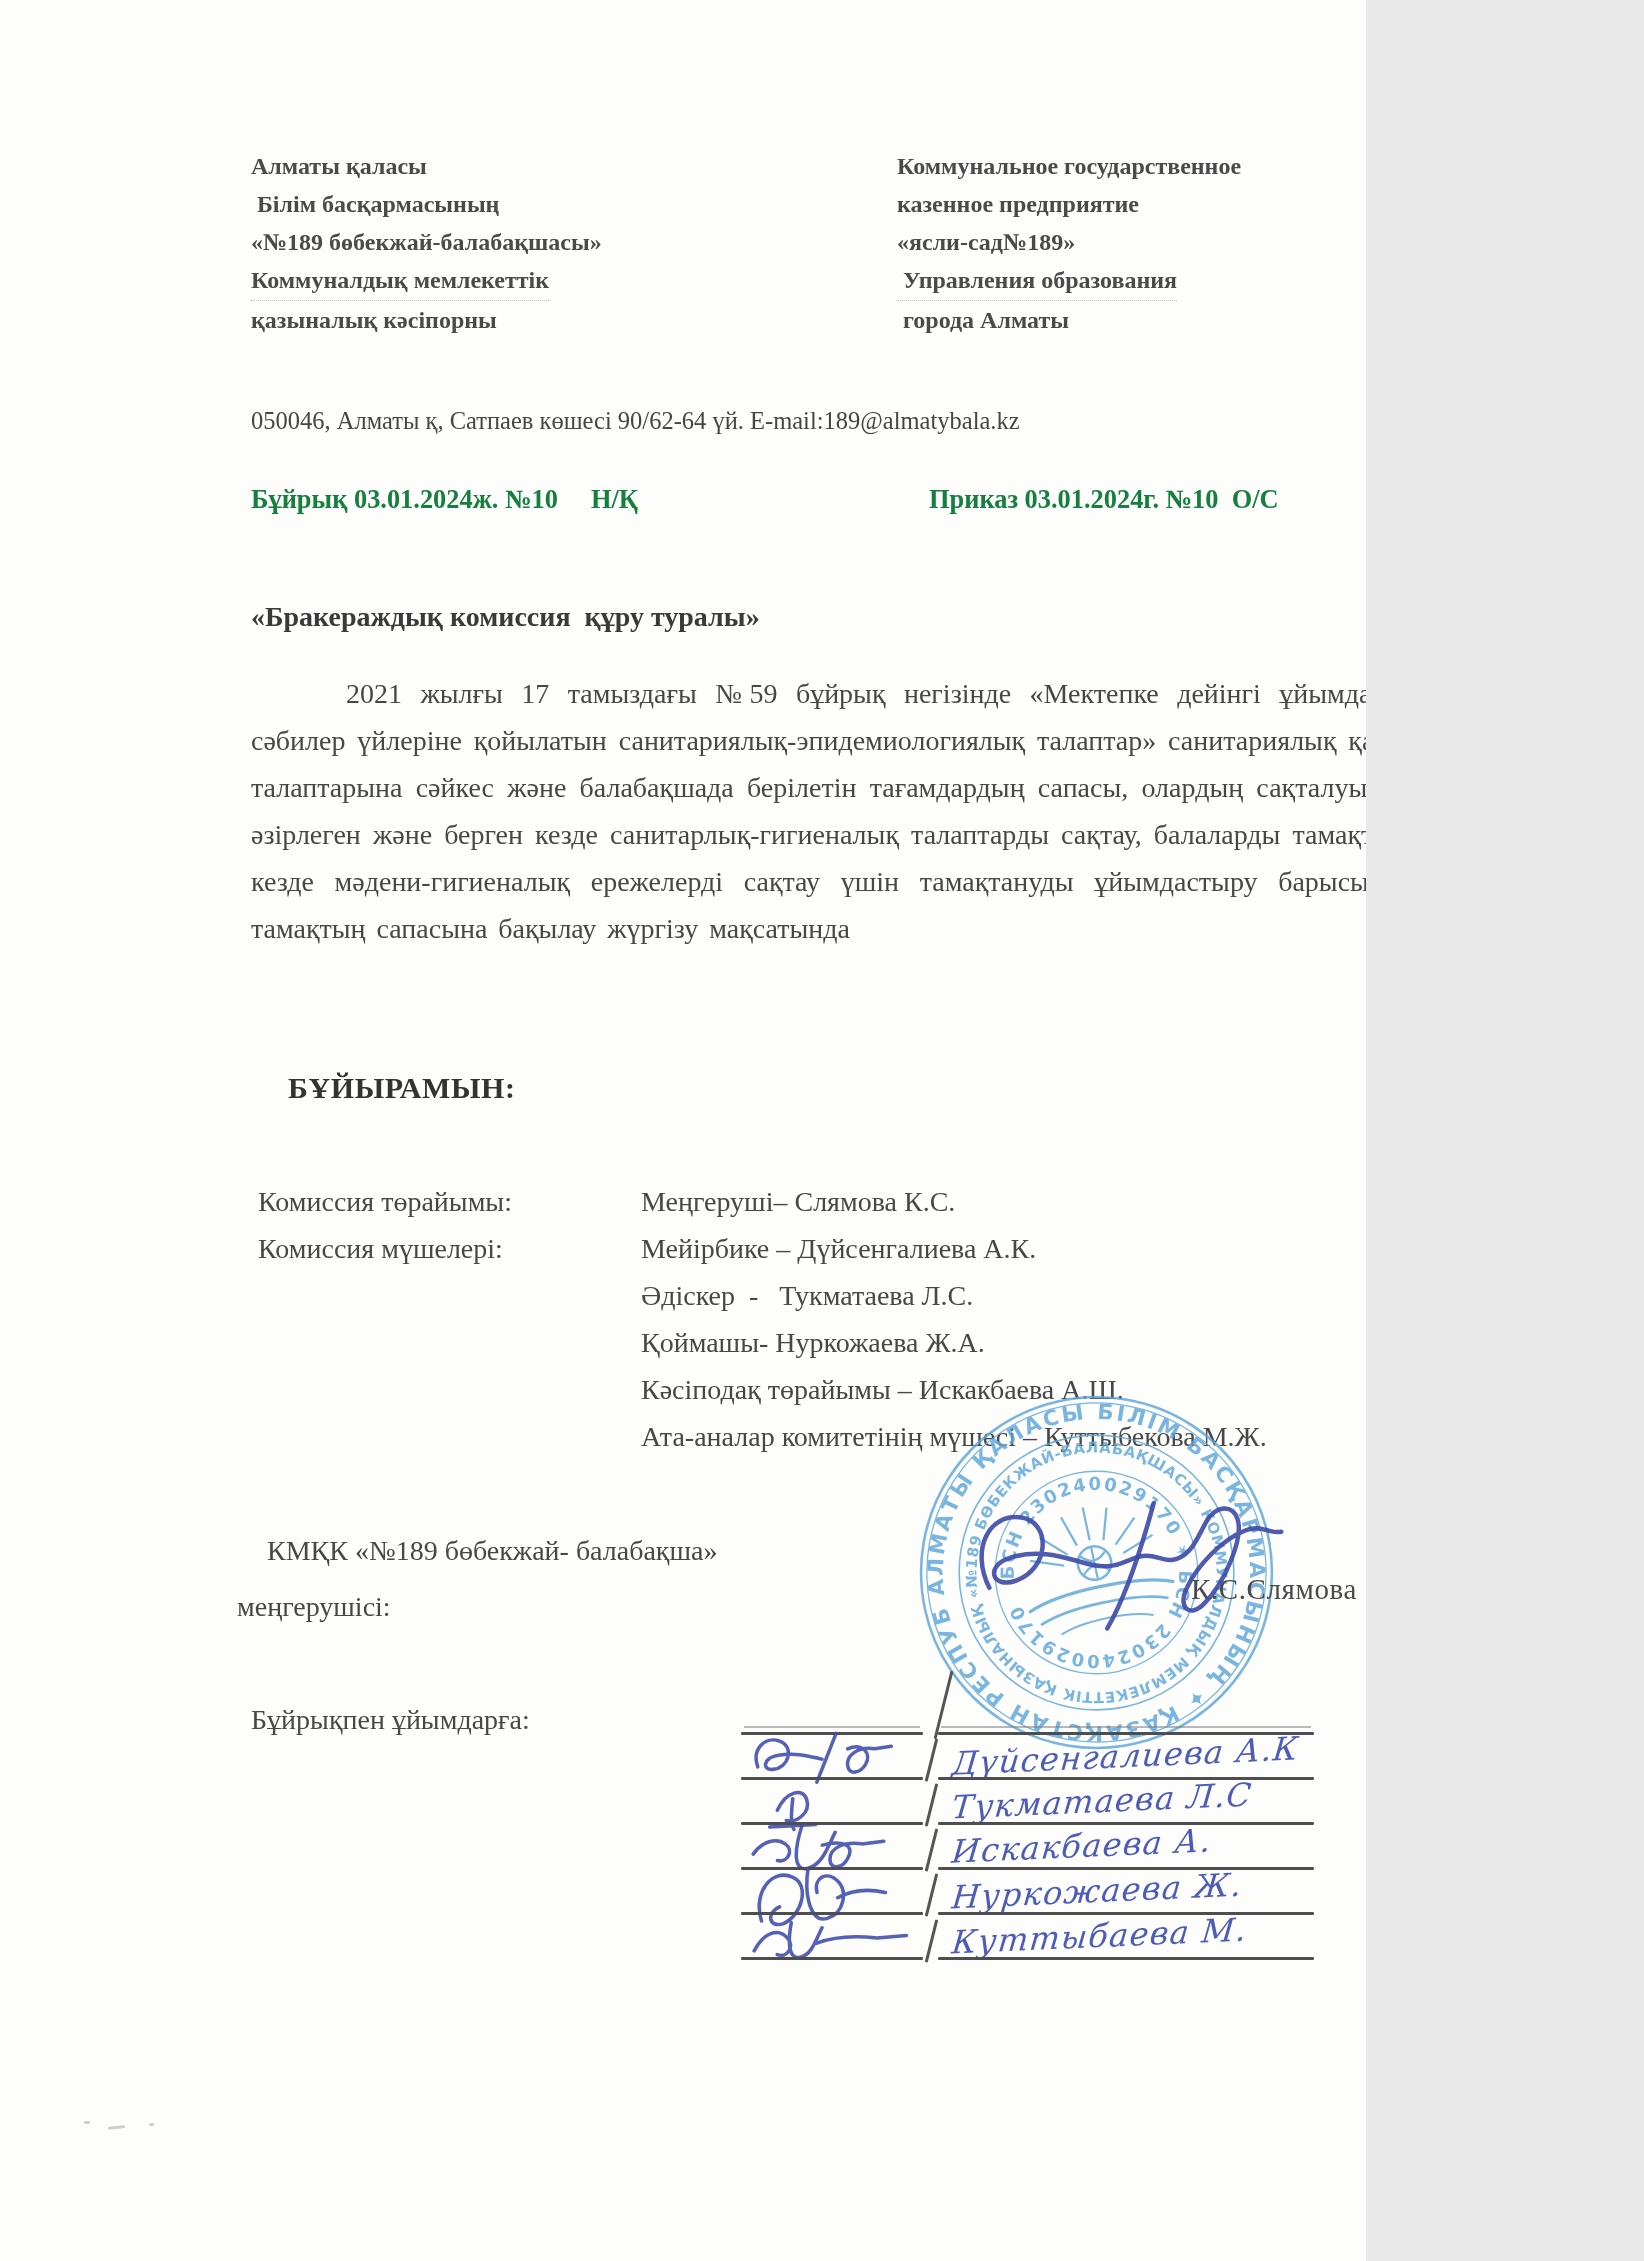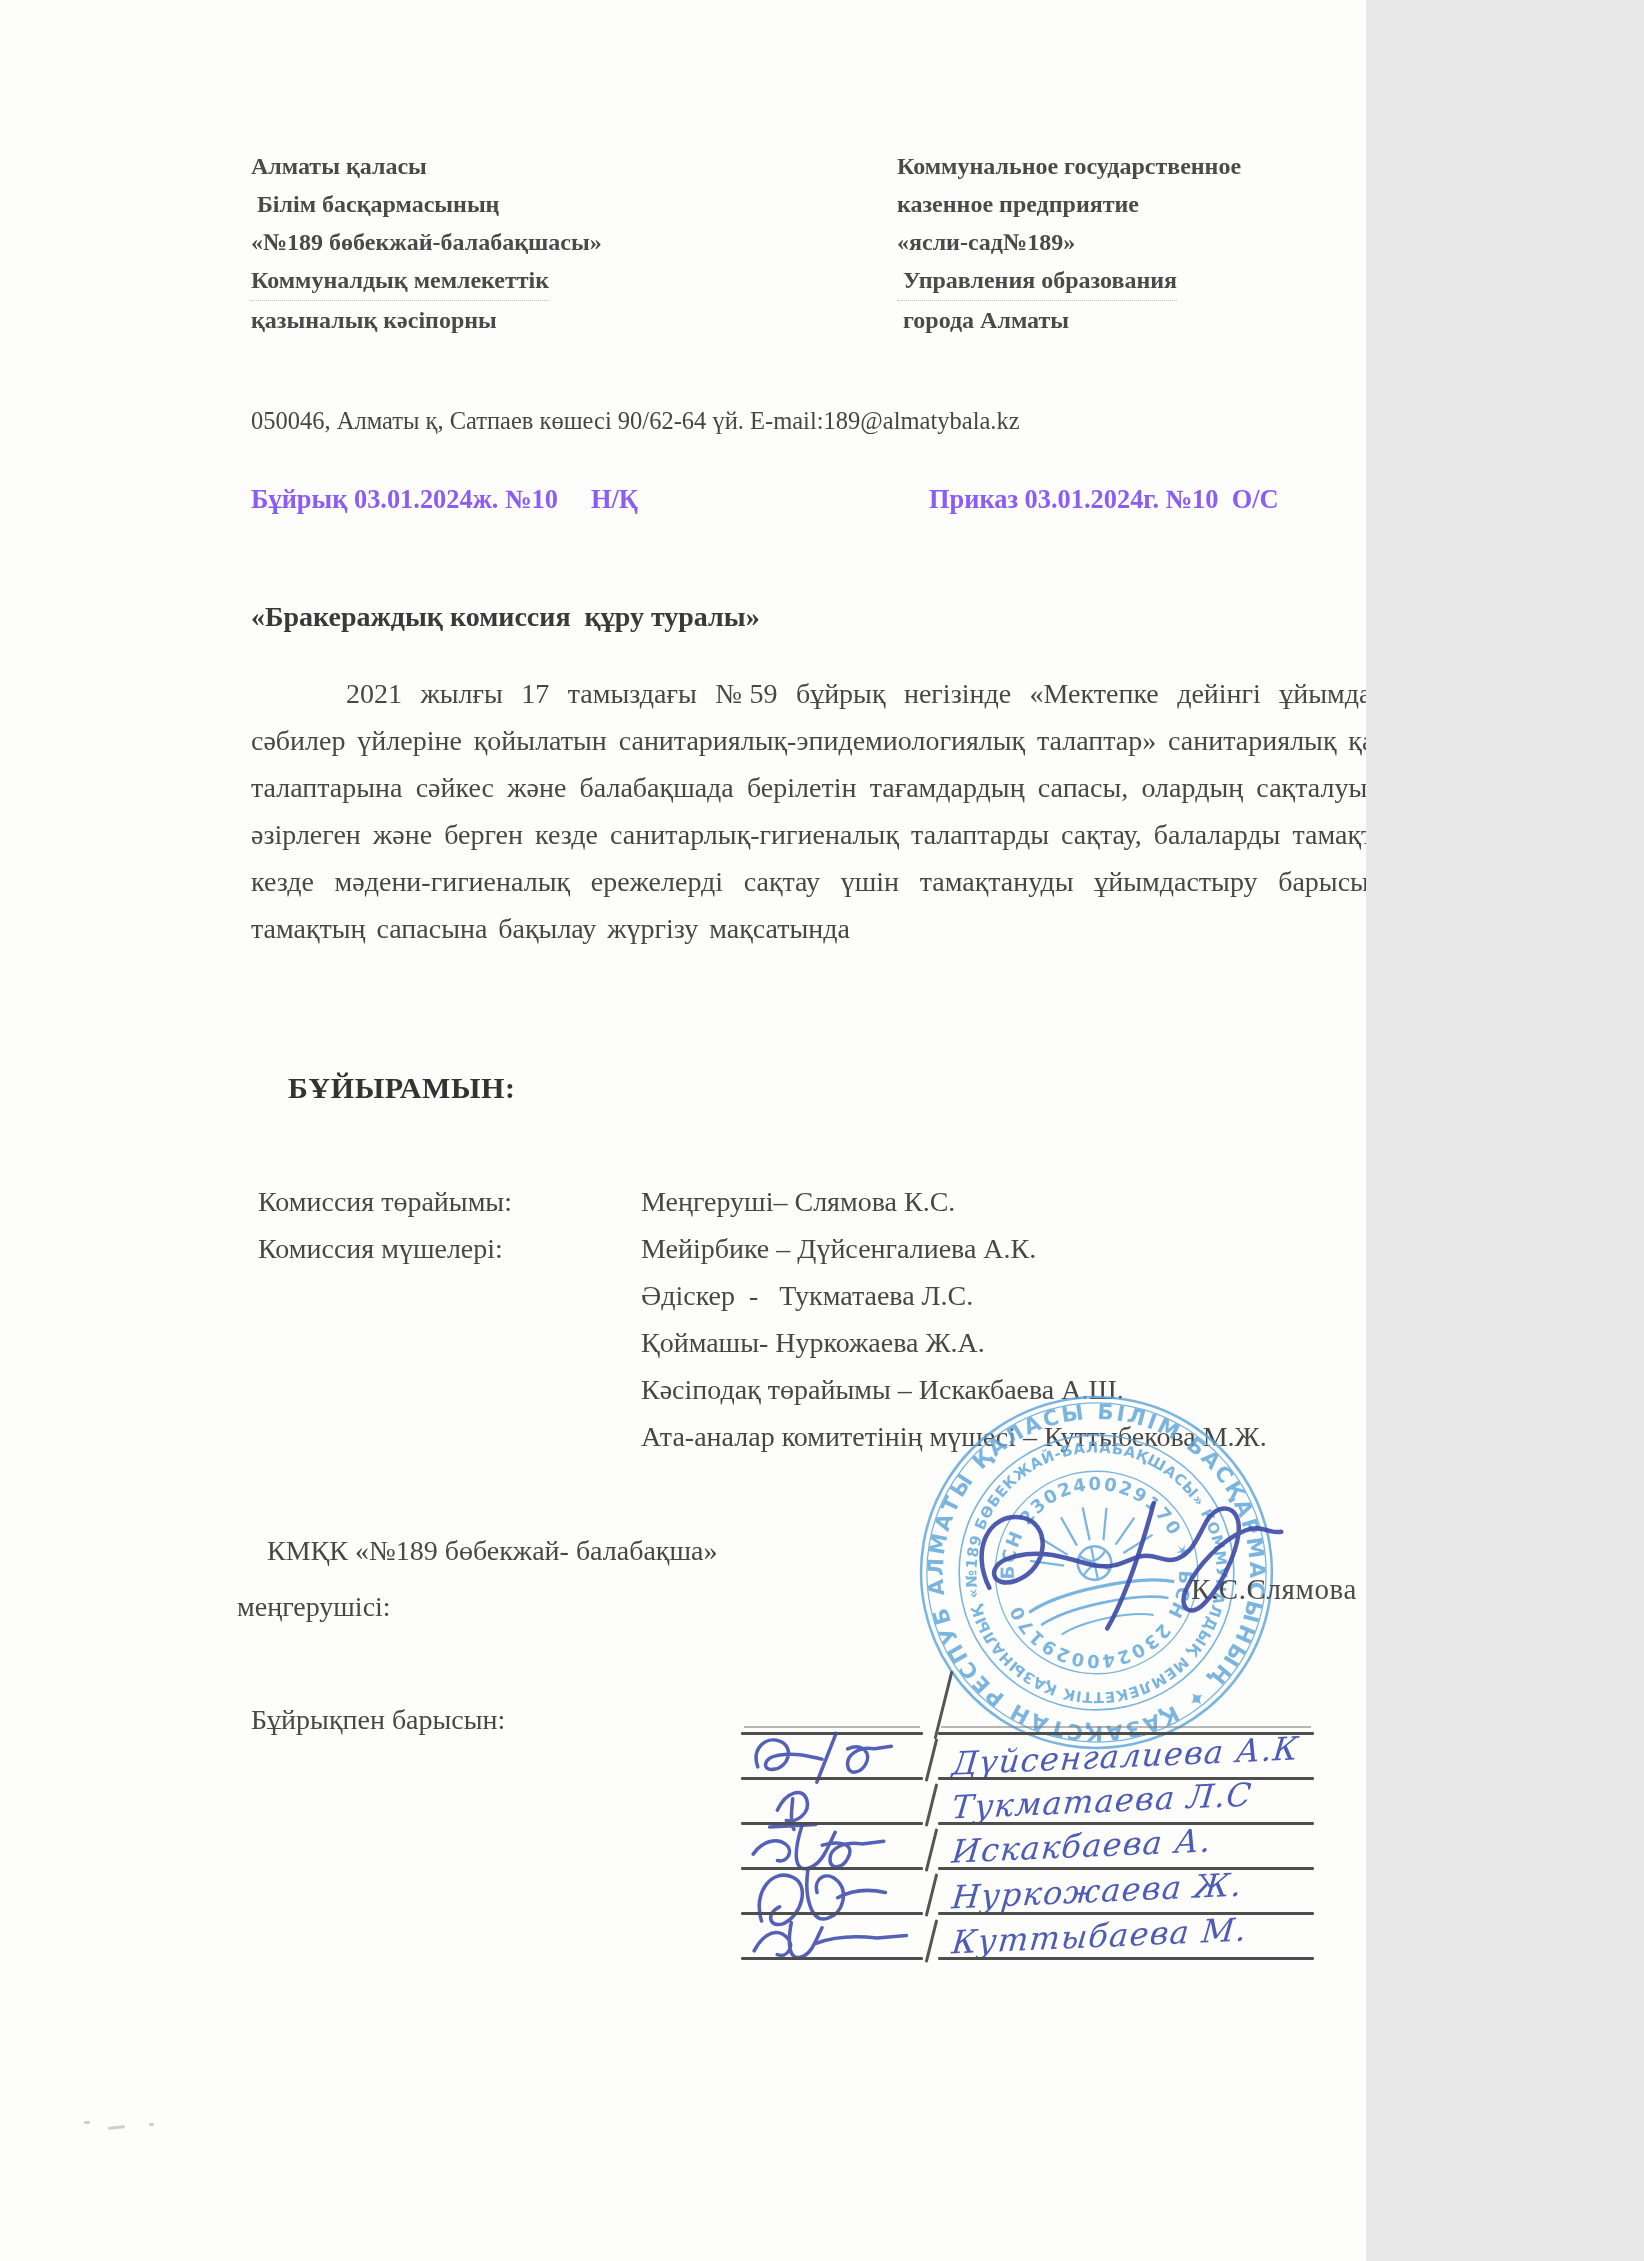--- a/index.html
+++ b/index.html
@@ -12,21 +12,21 @@
     color:#3c3c3c;
     padding-left:36px;
   }
   .abs{position:absolute;}
 
   
   .hdr-line{font-size:24px;line-height:38px;font-weight:bold;color:#4a4a4a;white-space:pre;}
   .hdr-underline{border-bottom:1.9px dotted rgba(140,140,140,.55);display:inline-block;padding-bottom:0.6px;}
 
   .address{font-size:24.5px;font-weight:normal;color:#454545;white-space:pre;}
-  .orderline{font-size:26.4px;font-weight:bold;color:#8b5cf6;white-space:pre;}
+  .orderline{font-size:26.4px;font-weight:bold;color:#15803d;white-space:pre;}
   .title{font-size:28px;font-weight:bold;color:#3a3a3a;white-space:pre;}
 
   .bodytext{
     width:1236px;
     font-size:28px;line-height:47px;
     text-align:justify;text-indent:95px;
     color:#474747;word-spacing:3.9px;
   }
   .decree{font-size:30px;font-weight:bold;letter-spacing:0.6px;color:#333;margin-left:35px;}
 
@@ -169,21 +169,21 @@
 
   <div class="abs dirline" style="left:267px;top:1535px;">КМҚК «№189 бөбекжай- балабақша»</div>
   <div class="abs dirline" style="left:237px;top:1591px;">меңгерушісі:</div>
   <div class="abs dirname" style="left:1191px;top:1573px;">К.С.Слямова</div>
 
   <svg class="scrib dirsig" style="left:941px;top:1475px;" width="348" height="187" viewBox="0 0 540 290">
     <path d="M 75,175 C 45,115 75,58 125,66 C 172,74 168,146 116,164 C 78,177 68,140 108,128 C 160,112 200,132 238,140 C 272,147 290,130 310,126 C 334,121 344,137 366,130 C 390,122 398,96 412,72 C 426,48 452,44 460,68 C 470,98 440,168 408,200 C 386,222 366,206 382,174 C 398,140 436,100 472,86 C 498,76 510,92 528,88"></path>
     <path d="M 330,44 C 312,110 286,190 258,238"></path>
   </svg>
 
-  <div class="abs ack-label" style="left:251px;top:1704px;">Бұйрықпен барысын:</div>
+  <div class="abs ack-label" style="left:251px;top:1704px;">Бұйрықпен ұйымдарға:</div>
 
   <div class="slash" style="left:942px;top:1670px;height:70px;"></div>
 
   <div class="sigline echo" style="left:741px;top:1732px;width:182px;"></div>
   <div class="sigline echo" style="left:938px;top:1732px;width:376px;"></div>
 
   <svg class="scrib" style="left:746px;top:1727px;" width="177" height="61" viewBox="0 0 275 95">
     <path d="M 18,62 C 8,34 30,14 52,22 C 76,31 66,64 42,66 C 24,68 26,48 50,44 C 78,39 100,46 118,50 M 140,10 L 110,86 M 158,34 C 180,24 196,40 186,58 C 178,72 160,76 158,60 C 156,44 174,30 200,34 L 226,30"></path>
   </svg>
   <div class="slash" style="left:930px;top:1738px;height:44px;"></div>

